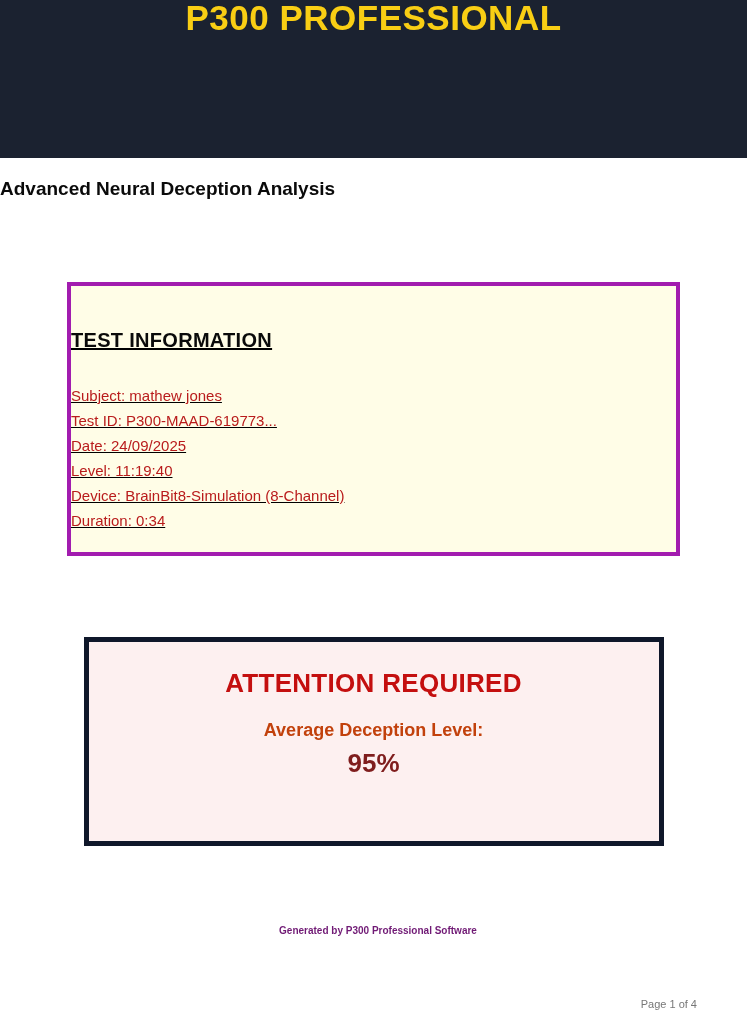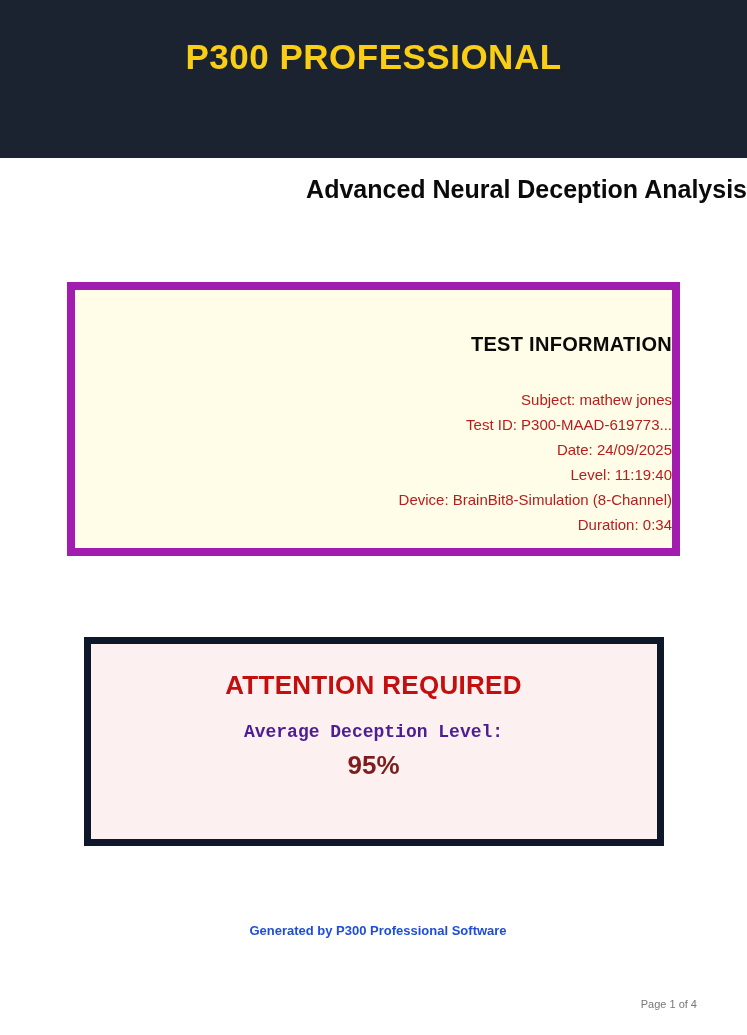--- a/index.html
+++ b/index.html
@@ -14,50 +14,50 @@
     position: relative;
     overflow: hidden;
   }
 
   
   .report-header {
     width: 747px;
     height: 158px;
     background: #1B2230;
     box-sizing: border-box;
-    padding-top: 39px;
     text-align: center;
   }
   .report-title {
     color: #F9CE14;
     font-size: 35px;
     font-weight: bold;
     line-height: 36px;
     letter-spacing: 0.5px;
   }
 
   
   .subtitle {
     margin-top: 20px;
-    text-align: right;
-    font-size: 25px;
+    text-align: left;
+    font-size: 19px;
     font-weight: bold;
     color: #0A0A0A;
     line-height: 22px;
   }
 
   
   .test-info-box {
     width: 613px;
     height: 274px;
     box-sizing: border-box;
     margin: 82px auto 0 auto;
-    border: 8px solid #a21caf;
+    border: 4px solid #a21caf;
     background: #FFFDE7;
-    text-align: right;
+    text-align: left;
+    text-decoration: underline;
   }
   .test-info-heading {
     margin-top: 42px;
     font-size: 20px;
     font-weight: bold;
     color: #0A0A0A;
     line-height: 24px;
     letter-spacing: 0.3px;
   }
   .test-info-lines {
@@ -68,57 +68,56 @@
     color: #b91c1c;
     line-height: 25px;
   }
 
   
   .attention-box {
     width: 580px;
     height: 209px;
     box-sizing: border-box;
     margin: 81px auto 0 auto;
-    border: 7px solid #0f172a;
+    border: 5px solid #0f172a;
     background: #FDF0F0;
     text-align: center;
   }
   .attention-heading {
     margin-top: 26px;
     font-size: 26px;
     font-weight: bold;
     color: #C40F0F;
     line-height: 30px;
     letter-spacing: 0.3px;
   }
   .attention-label {
     margin-top: 21px;
     font-size: 18px;
     font-weight: bold;
-    color: #4c1d95;
+    color: #c2410c;
     line-height: 22px;
-    font-family: Liberation Mono, monospace;
   }
   .attention-value {
     margin-top: 7px;
     font-size: 26px;
     font-weight: bold;
     color: #7f1d1d;
     line-height: 30px;
   }
 
   
   .report-footer {
     margin-top: 76px;
     text-align: center;
   }
   .footer-line {
-    font-size: 13px;
+    font-size: 10px;
     font-weight: bold;
-    color: #1d4ed8;
+    color: #701a75;
     line-height: 18px;
     padding-left: 9px;
   }
 
   .page-number {
     position: absolute;
     right: 50px;
     top: 997px;
     font-size: 11px;
     color: #777777;

